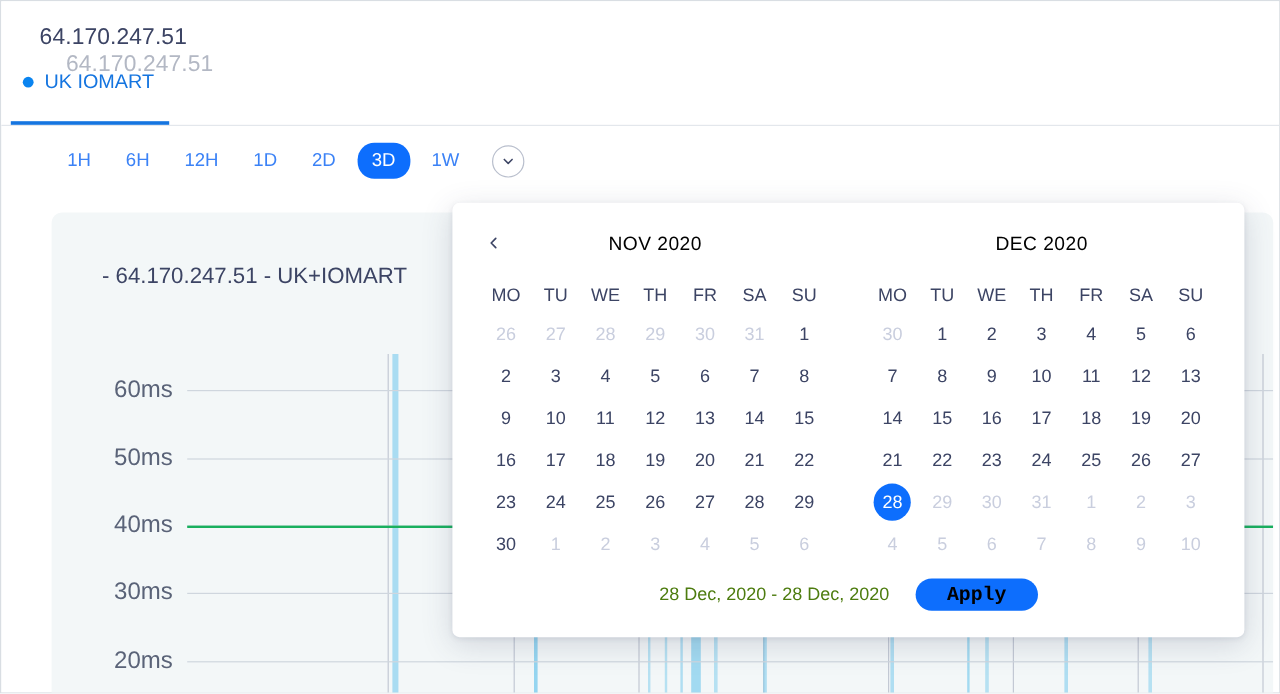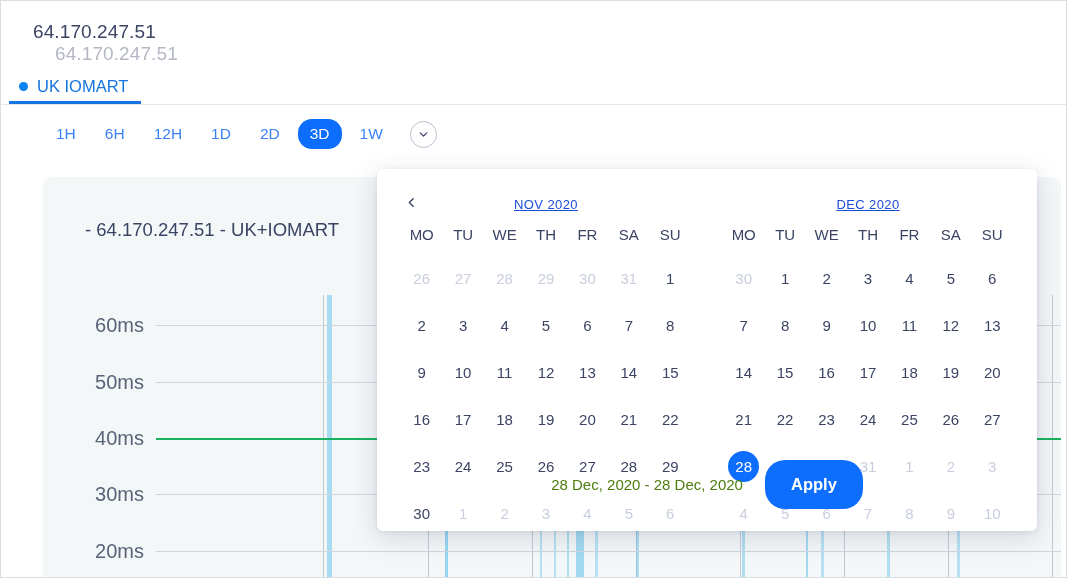--- a/index.html
+++ b/index.html
@@ -29,21 +29,21 @@
     display: flex; align-items: center; flex-direction: column;
   }
   .ip-primary {
     font-size: 19px; color: #3c4464; letter-spacing: .1px;
   }
   .ip-secondary {
     font-size: 19px; color: #b3b8c4; letter-spacing: .1px;
     margin-left: 44px;
   }
   #tabs {
-    position: absolute; left: 8px; bottom: 0;
+    position: absolute; left: 8px; bottom: 18px;
     display: flex; align-items: flex-end;
   }
   .tab {
     display: flex; align-items: center;
     padding: 0 10px 8px 10px;
     cursor: pointer;
   }
   .tab-dot {
     width: 9px; height: 9px; border-radius: 50%;
     background: #0a84f0; margin-right: 9px;
@@ -132,25 +132,25 @@
   .dp-month-head {
     height: 30px; display: flex; align-items: center;
     justify-content: center; position: relative;
   }
   .dp-nav-prev {
     position: absolute; left: -2px; top: 0;
     width: 24px; height: 26px; cursor: pointer;
     display: flex; align-items: center; justify-content: center;
   }
   .dp-month-title {
-    font-size: 13px; color: #1d4ed8; letter-spacing: .4px; text-decoration: underline;
+    font-size: 16px; color: #000000; letter-spacing: .4px;
   }
   .dp-grid {
     display: grid; grid-template-columns: repeat(7, 1fr);
-    row-gap: 12px; 
+    row-gap: 0; margin-top: 12px;
   }
   .dp-dow {
     height: 30px; display: flex; align-items: center; justify-content: center;
     font-size: 15px; color: #3c4464;
   }
   .dp-day {
     height: 35px; display: flex; align-items: center; justify-content: center;
     font-size: 15px; color: #3c4464; cursor: pointer;
   }
   .dp-day.muted { color: #c9cede; }
@@ -161,25 +161,25 @@
     background: #0d6efd; z-index: 0;
   }
   .dp-day.selected span { position: relative; z-index: 1; }
   #dp-footer {
     position: absolute; left: 0; right: 0; bottom: 22px;
     display: flex; align-items: center; justify-content: center;
     gap: 22px;
   }
   #dp-range-text { font-size: 15px; color: #4d7c0f; }
   #dp-apply {
-    background: #0d6efd; color: #ffffff;
+    background: #0d6efd; color: #000000;
     border: none; border-radius: 20px;
-    padding: 15px 26px;
+    padding: 4px 26px;
     font-size: 16.5px; font-weight: bold;
-    font-family: Liberation Sans, sans-serif;
+    font-family: Liberation Mono, monospace;
     cursor: pointer;
   }
 </style>
 </head>
 <body>
 
 <div id="app">
 
   <div id="header">
 

